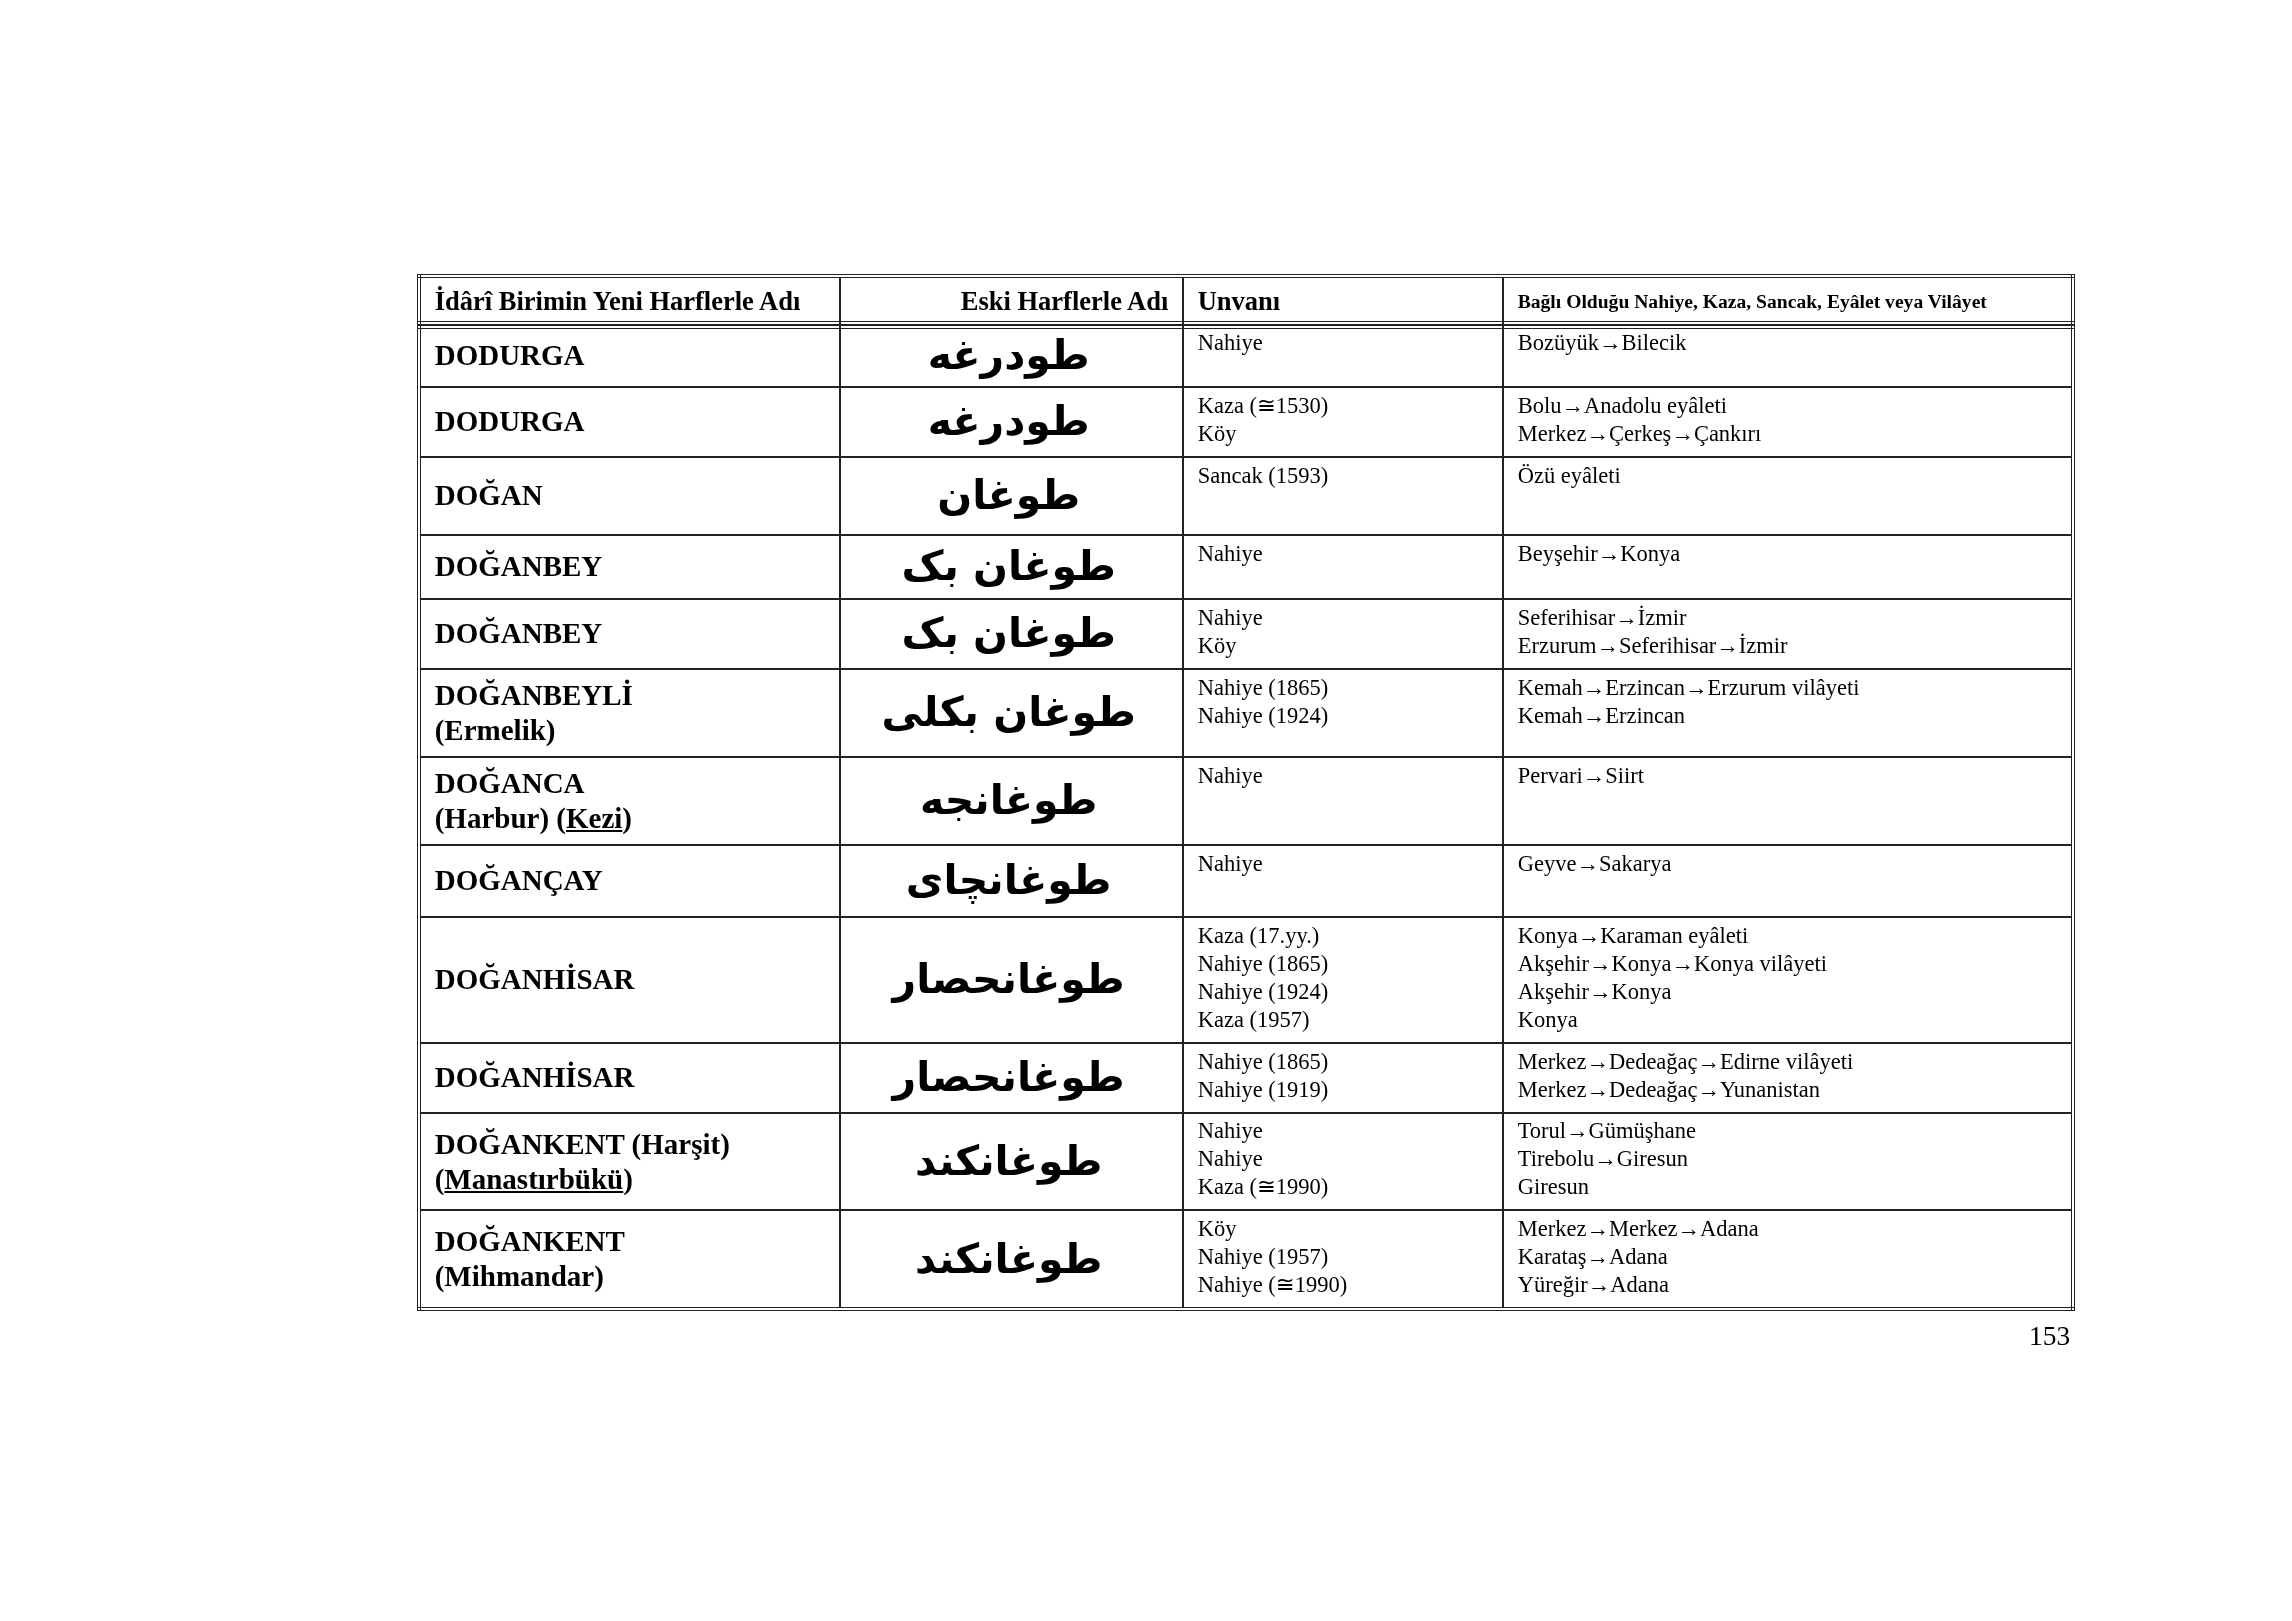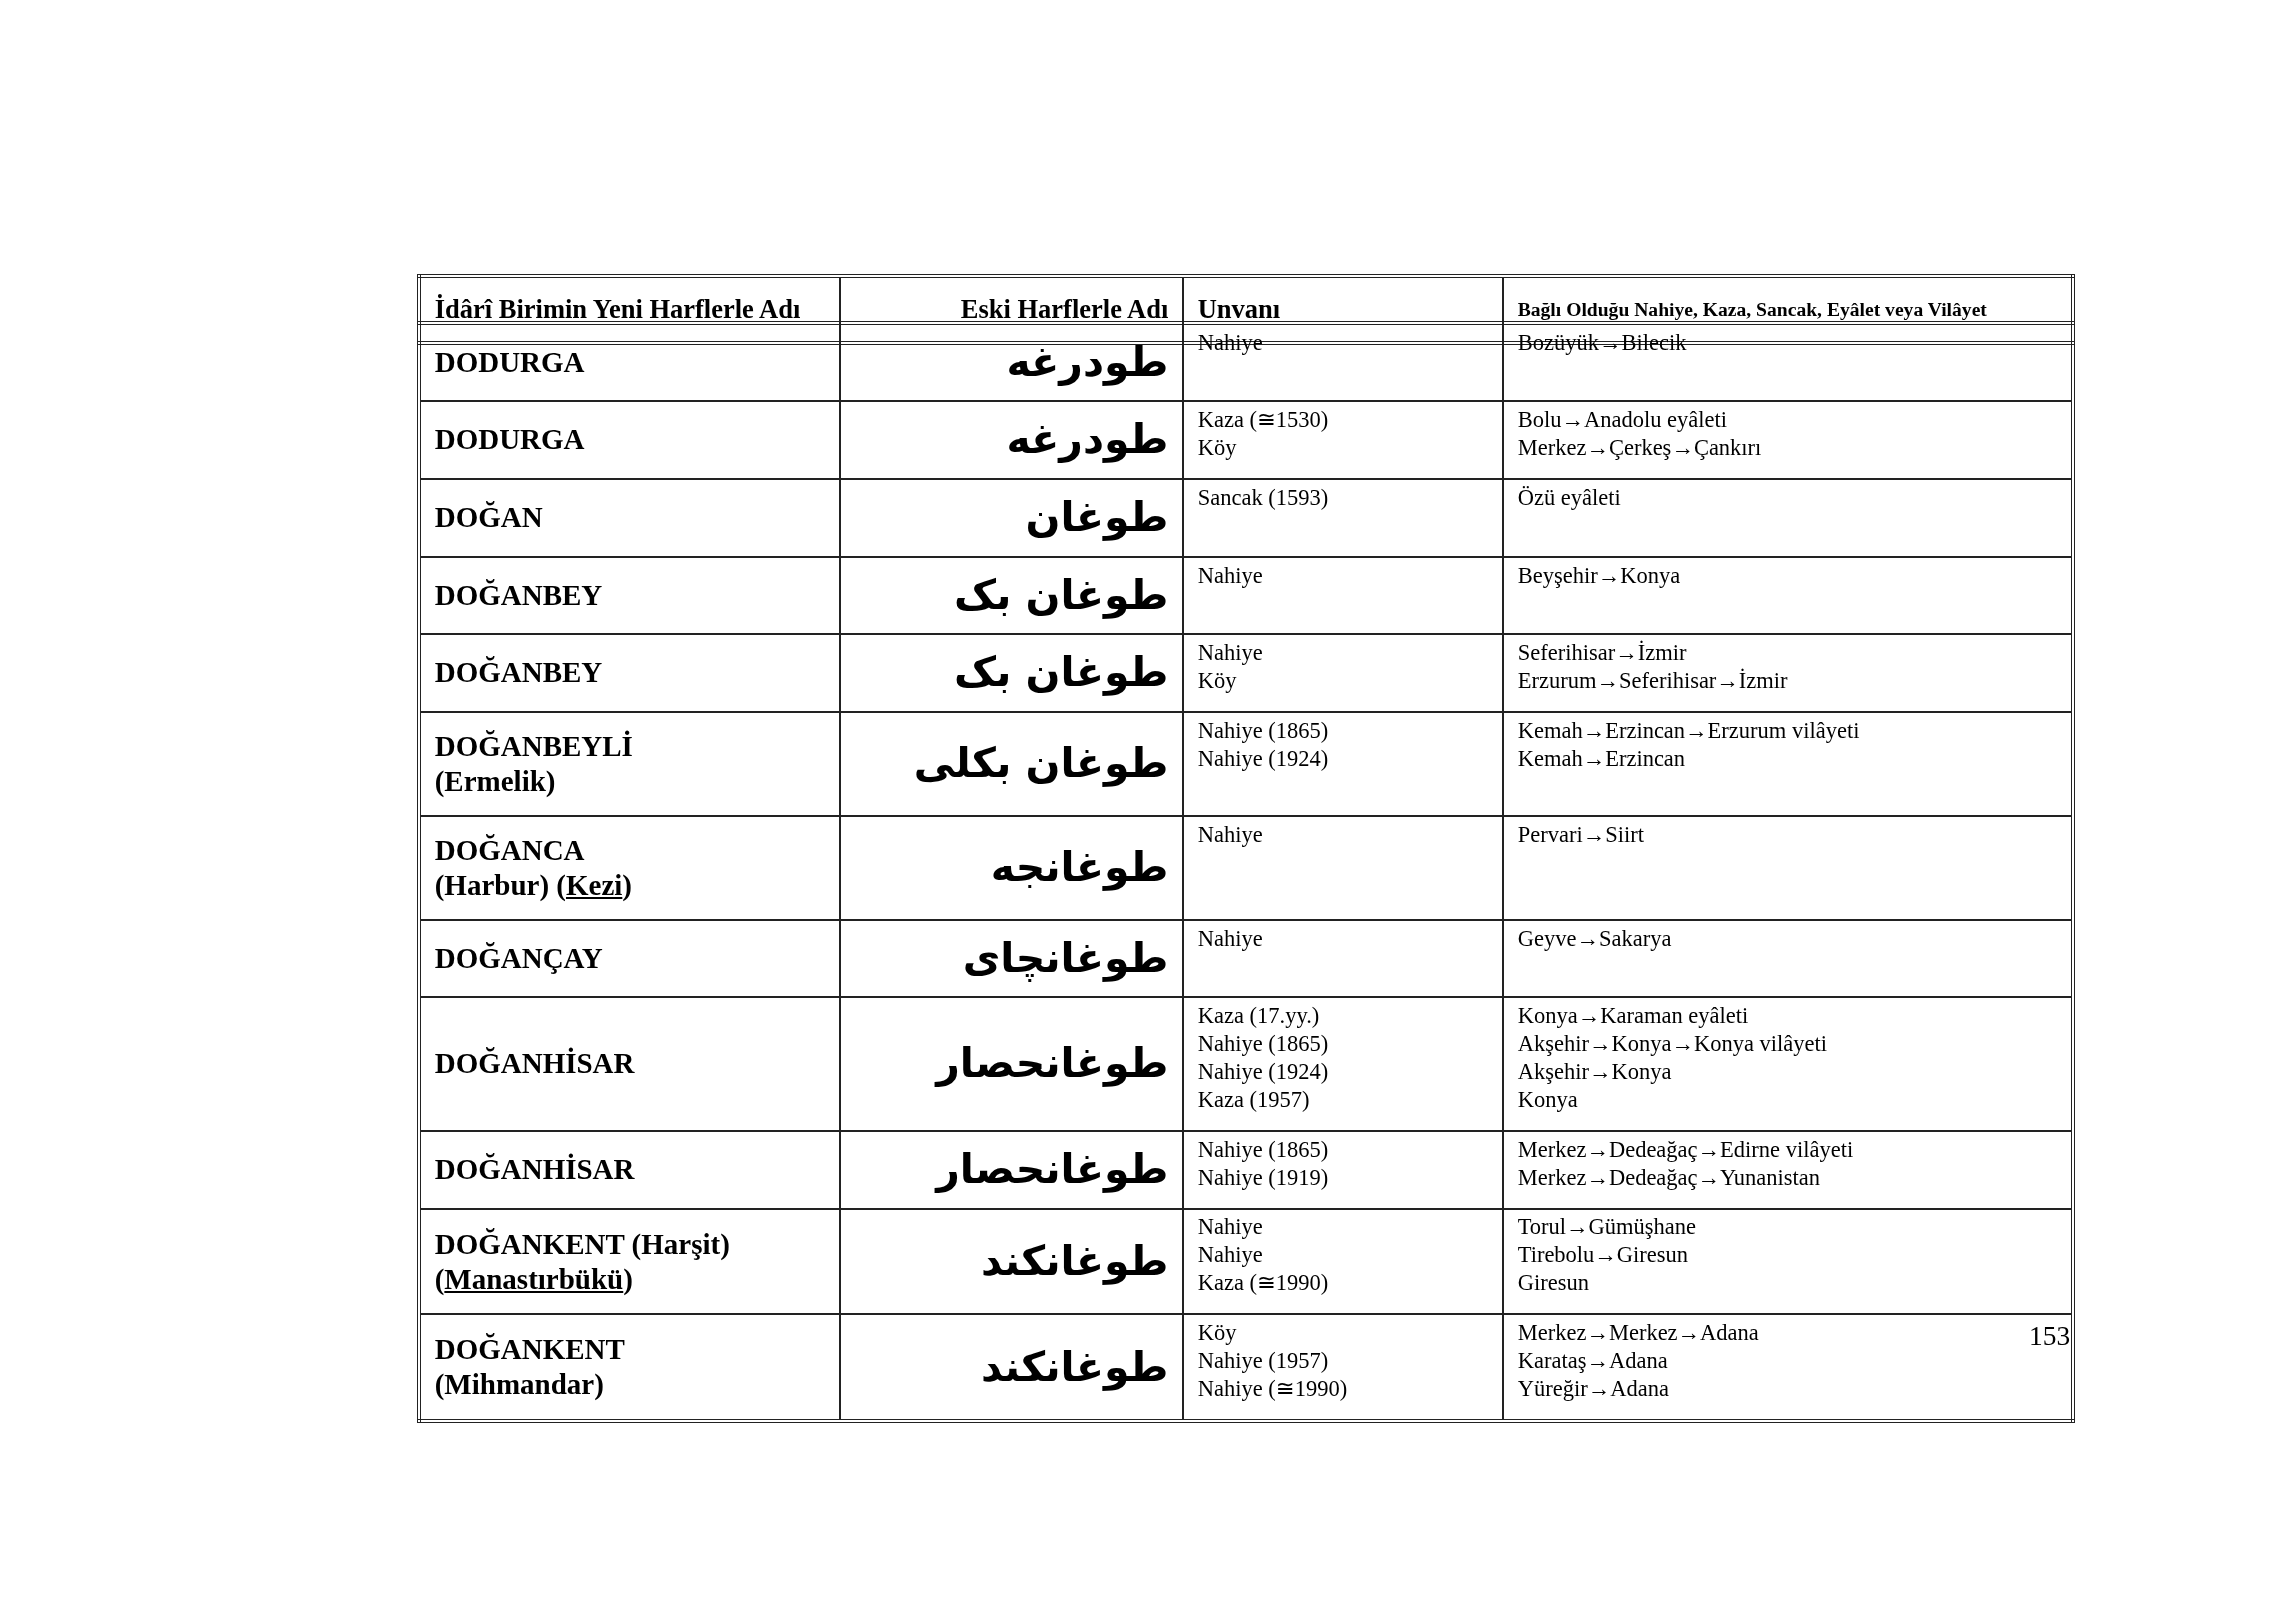--- a/index.html
+++ b/index.html
@@ -7,34 +7,34 @@
 
   .hdr-table, .body-table {
     position: absolute; left: 417px; width: 1654px;
     border-collapse: collapse; table-layout: fixed;
     border: 4.9px double #222;
   }
   .hdr-table { top: 274px; height: 47px; }
   .body-table { top: 321px; border-radius: 13px; }
 
   .hdr-table td, .body-table td {
-    border: 2px solid #222; vertical-align: top; padding: 16px;
+    border: 2px solid #222; vertical-align: top; padding: 8px;
     box-sizing: border-box; overflow: hidden;
   }
   col.c1 { width: 421px; } col.c2 { width: 343px; } col.c3 { width: 320px; } col.c4 { width: 570px; }
 
   .hdr-table td { vertical-align: middle; font-weight: bold; }
   .h1 { font-size: 26.5px; padding-left: 13.7px !important; white-space: nowrap; }
   .h2 { font-size: 26.5px; text-align: right; padding-right: 13.7px !important; white-space: nowrap; }
   .h3 { font-size: 26.5px; padding-left: 13.7px !important; }
   .h4 { font-size: 19.6px; padding-left: 13.7px !important; white-space: nowrap; }
 
   .name-cell { vertical-align: middle !important; padding-left: 13.7px !important; font-weight: bold; font-size: 29px; line-height: 35px; }
   .name-cell .u { text-decoration: underline; }
-  .old-cell { vertical-align: middle !important; text-align: right; padding-right: 13.7px !important; font-family: "DejaVu Sans", sans-serif; font-weight: bold; font-size: 41px; line-height: 43px; direction: rtl; }
+  .old-cell { vertical-align: middle !important; text-align: center; padding-right: 13.7px !important; font-family: "DejaVu Sans", sans-serif; font-weight: bold; font-size: 41px; line-height: 43px; direction: rtl; }
   .title-cell, .parent-cell { font-size: 22.5px; line-height: 28px; padding-top: 3.9px !important; }
   .title-cell { padding-left: 13.7px !important; }
   .parent-cell { padding-left: 13.7px !important; }
   .line { display: block; white-space: nowrap; }
 
   .page-number { position: absolute; left: 2029px; top: 1321px; font-size: 27.4px; font-family: "Liberation Serif", serif; }
 </style>
 </head>
 <body>
 

